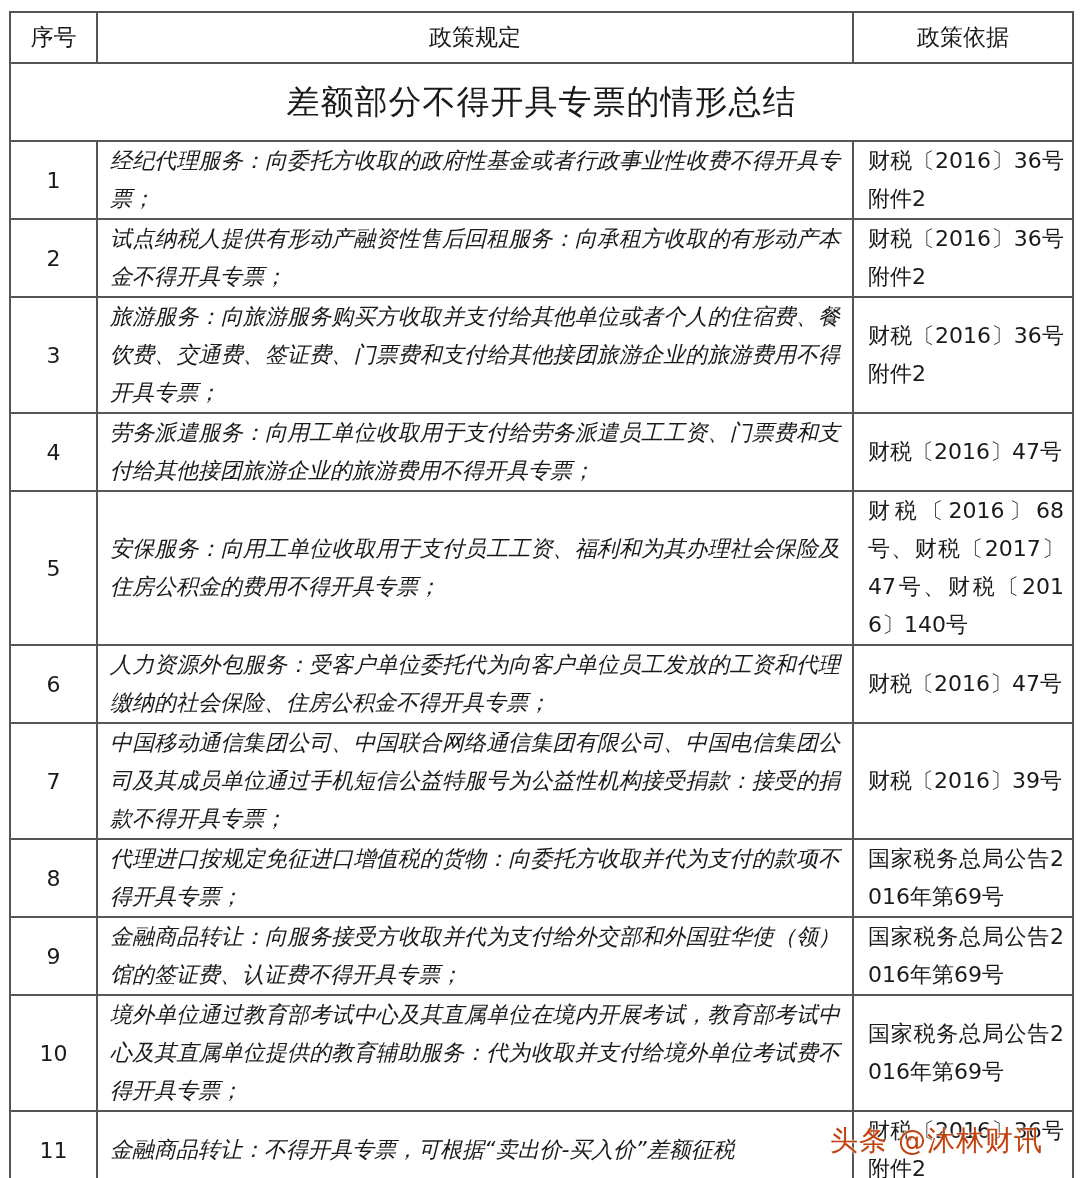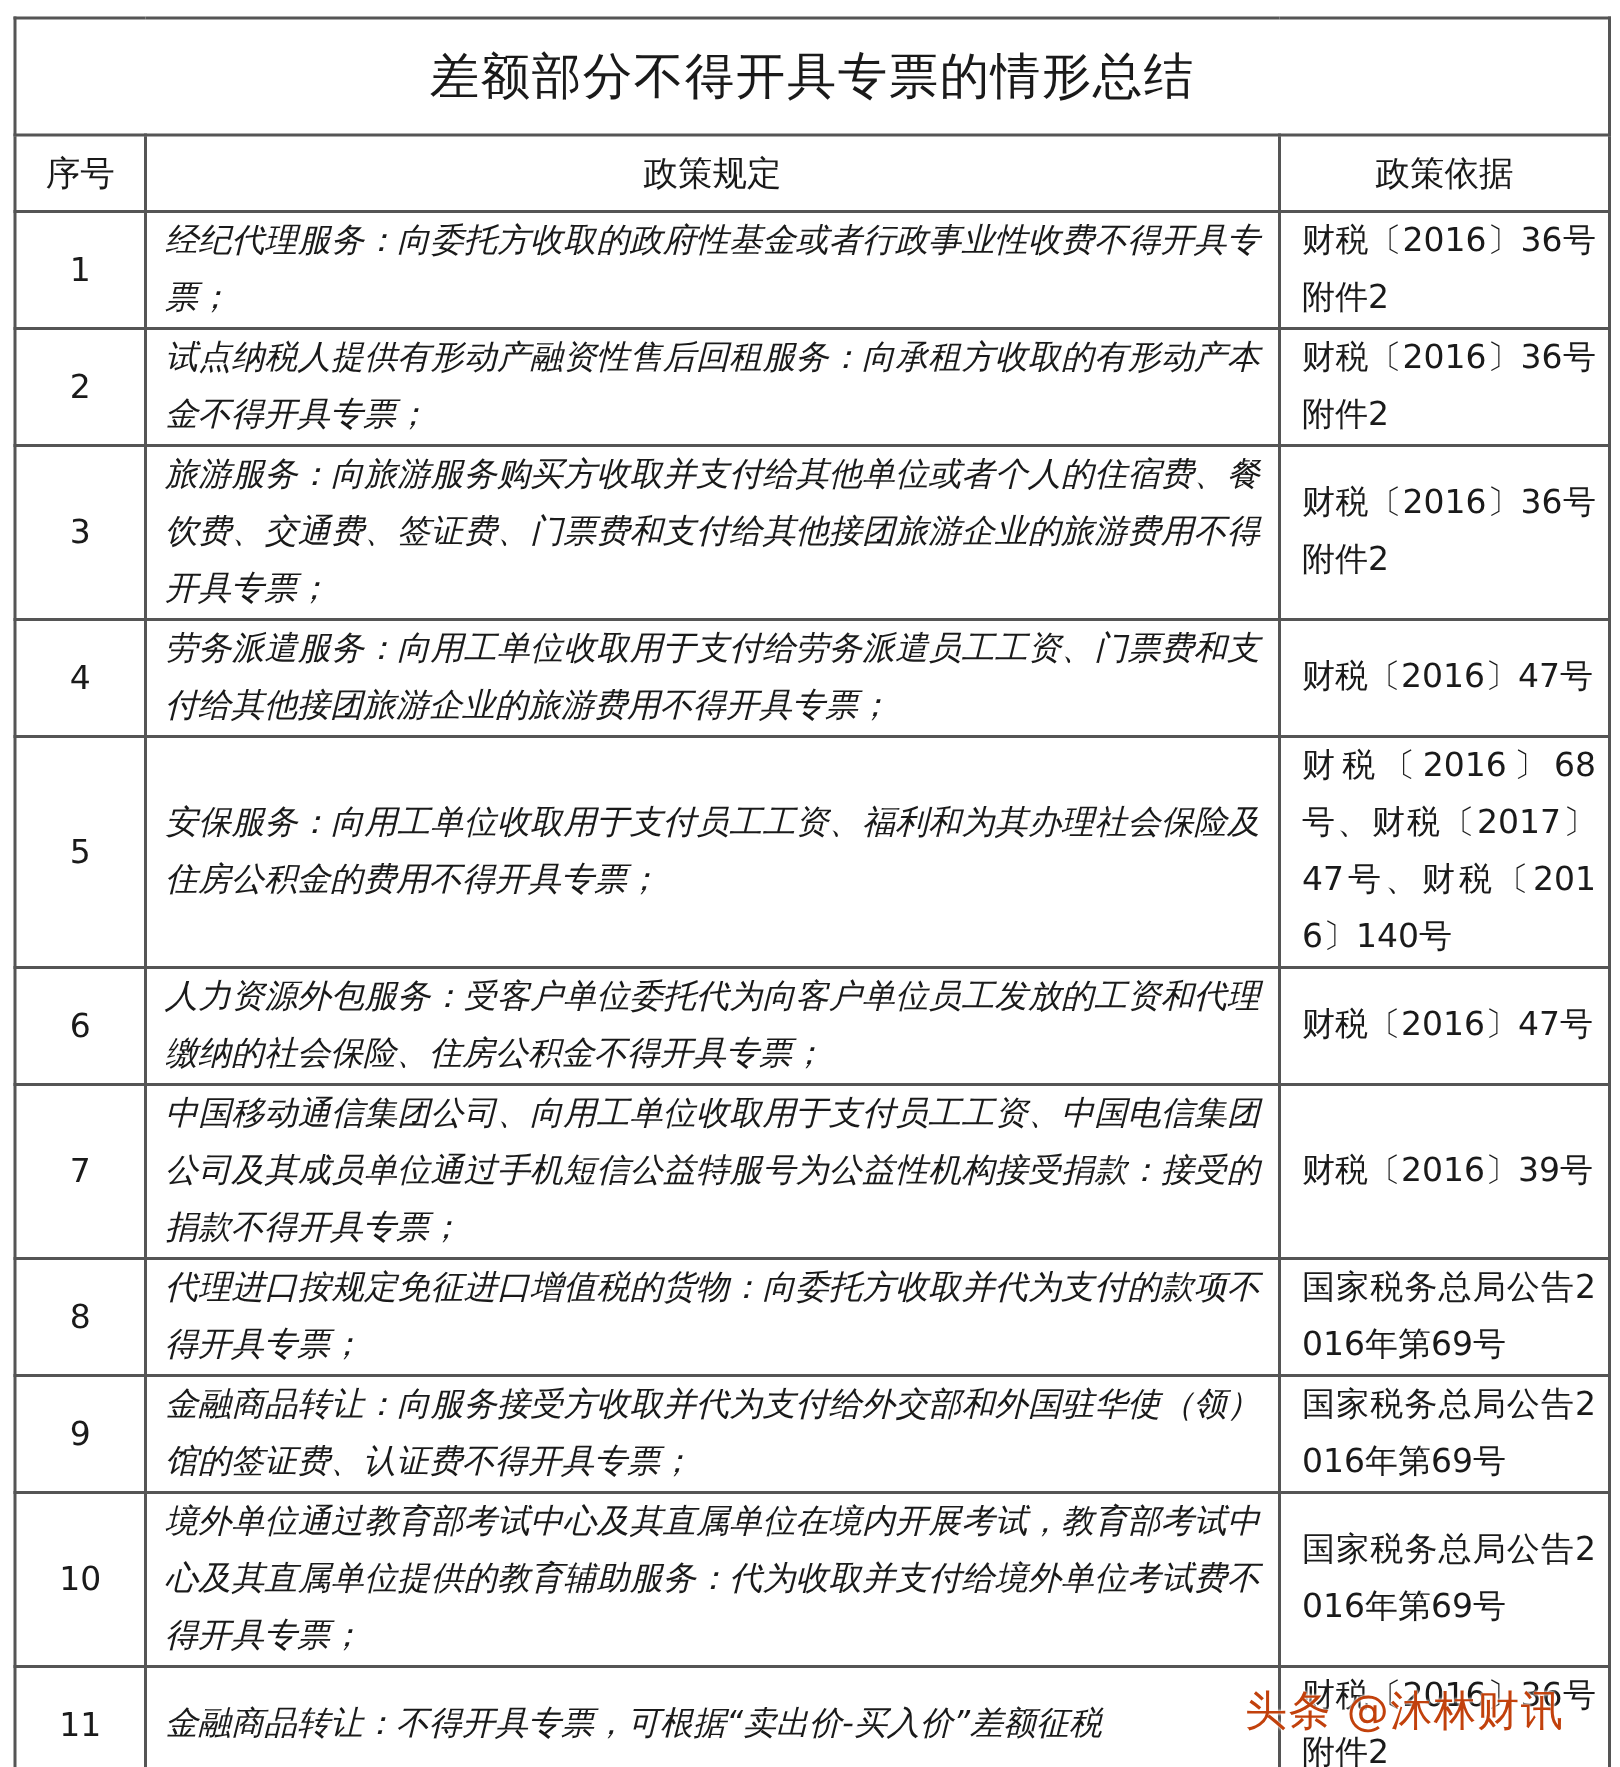--- a/index.html
+++ b/index.html
@@ -19,26 +19,26 @@
 <body>
 
 <table class="sheet">
   <colgroup>
     <col style="width:87px">
     <col style="width:756px">
     <col style="width:220px">
   </colgroup>
   <tbody id="tbody">
     <tr>
-      <td colspan="3" class="title-cell">差额部分不得开具专票的情形总结</td>
-    </tr>
-    <tr>
       <td class="head-cell">序号</td>
       <td class="head-cell">政策规定</td>
       <td class="head-cell">政策依据</td>
+    </tr>
+    <tr>
+      <td colspan="3" class="title-cell">差额部分不得开具专票的情形总结</td>
     </tr>
   <tr style="height: 76px;">
         <td class="num">1</td>
         <td class="policy">经纪代理服务：向委托方收取的政府性基金或者行政事业性收费不得开具专票；</td>
         <td class="basis">财税〔2016〕36号附件2</td>
       </tr>
       <tr style="height: 77px;">
         <td class="num">2</td>
         <td class="policy">试点纳税人提供有形动产融资性售后回租服务：向承租方收取的有形动产本金不得开具专票；</td>
         <td class="basis">财税〔2016〕36号附件2</td>
@@ -58,21 +58,21 @@
         <td class="policy">安保服务：向用工单位收取用于支付员工工资、福利和为其办理社会保险及住房公积金的费用不得开具专票；</td>
         <td class="basis">财税〔2016〕68号、财税〔2017〕47号、财税〔2016〕140号</td>
       </tr>
       <tr style="height: 77px;">
         <td class="num">6</td>
         <td class="policy">人力资源外包服务：受客户单位委托代为向客户单位员工发放的工资和代理缴纳的社会保险、住房公积金不得开具专票；</td>
         <td class="basis">财税〔2016〕47号</td>
       </tr>
       <tr style="height: 116px;">
         <td class="num">7</td>
-        <td class="policy">中国移动通信集团公司、向用工单位收取用于支付员工工资、中国电信集团公司及其成员单位通过手机短信公益特服号为公益性机构接受捐款：接受的捐款不得开具专票；</td>
+        <td class="policy">中国移动通信集团公司、中国联合网络通信集团有限公司、中国电信集团公司及其成员单位通过手机短信公益特服号为公益性机构接受捐款：接受的捐款不得开具专票；</td>
         <td class="basis">财税〔2016〕39号</td>
       </tr>
       <tr style="height: 76px;">
         <td class="num">8</td>
         <td class="policy">代理进口按规定免征进口增值税的货物：向委托方收取并代为支付的款项不得开具专票；</td>
         <td class="basis">国家税务总局公告2016年第69号</td>
       </tr>
       <tr style="height: 76px;">
         <td class="num">9</td>
         <td class="policy">金融商品转让：向服务接受方收取并代为支付给外交部和外国驻华使（领）馆的签证费、认证费不得开具专票；</td>

